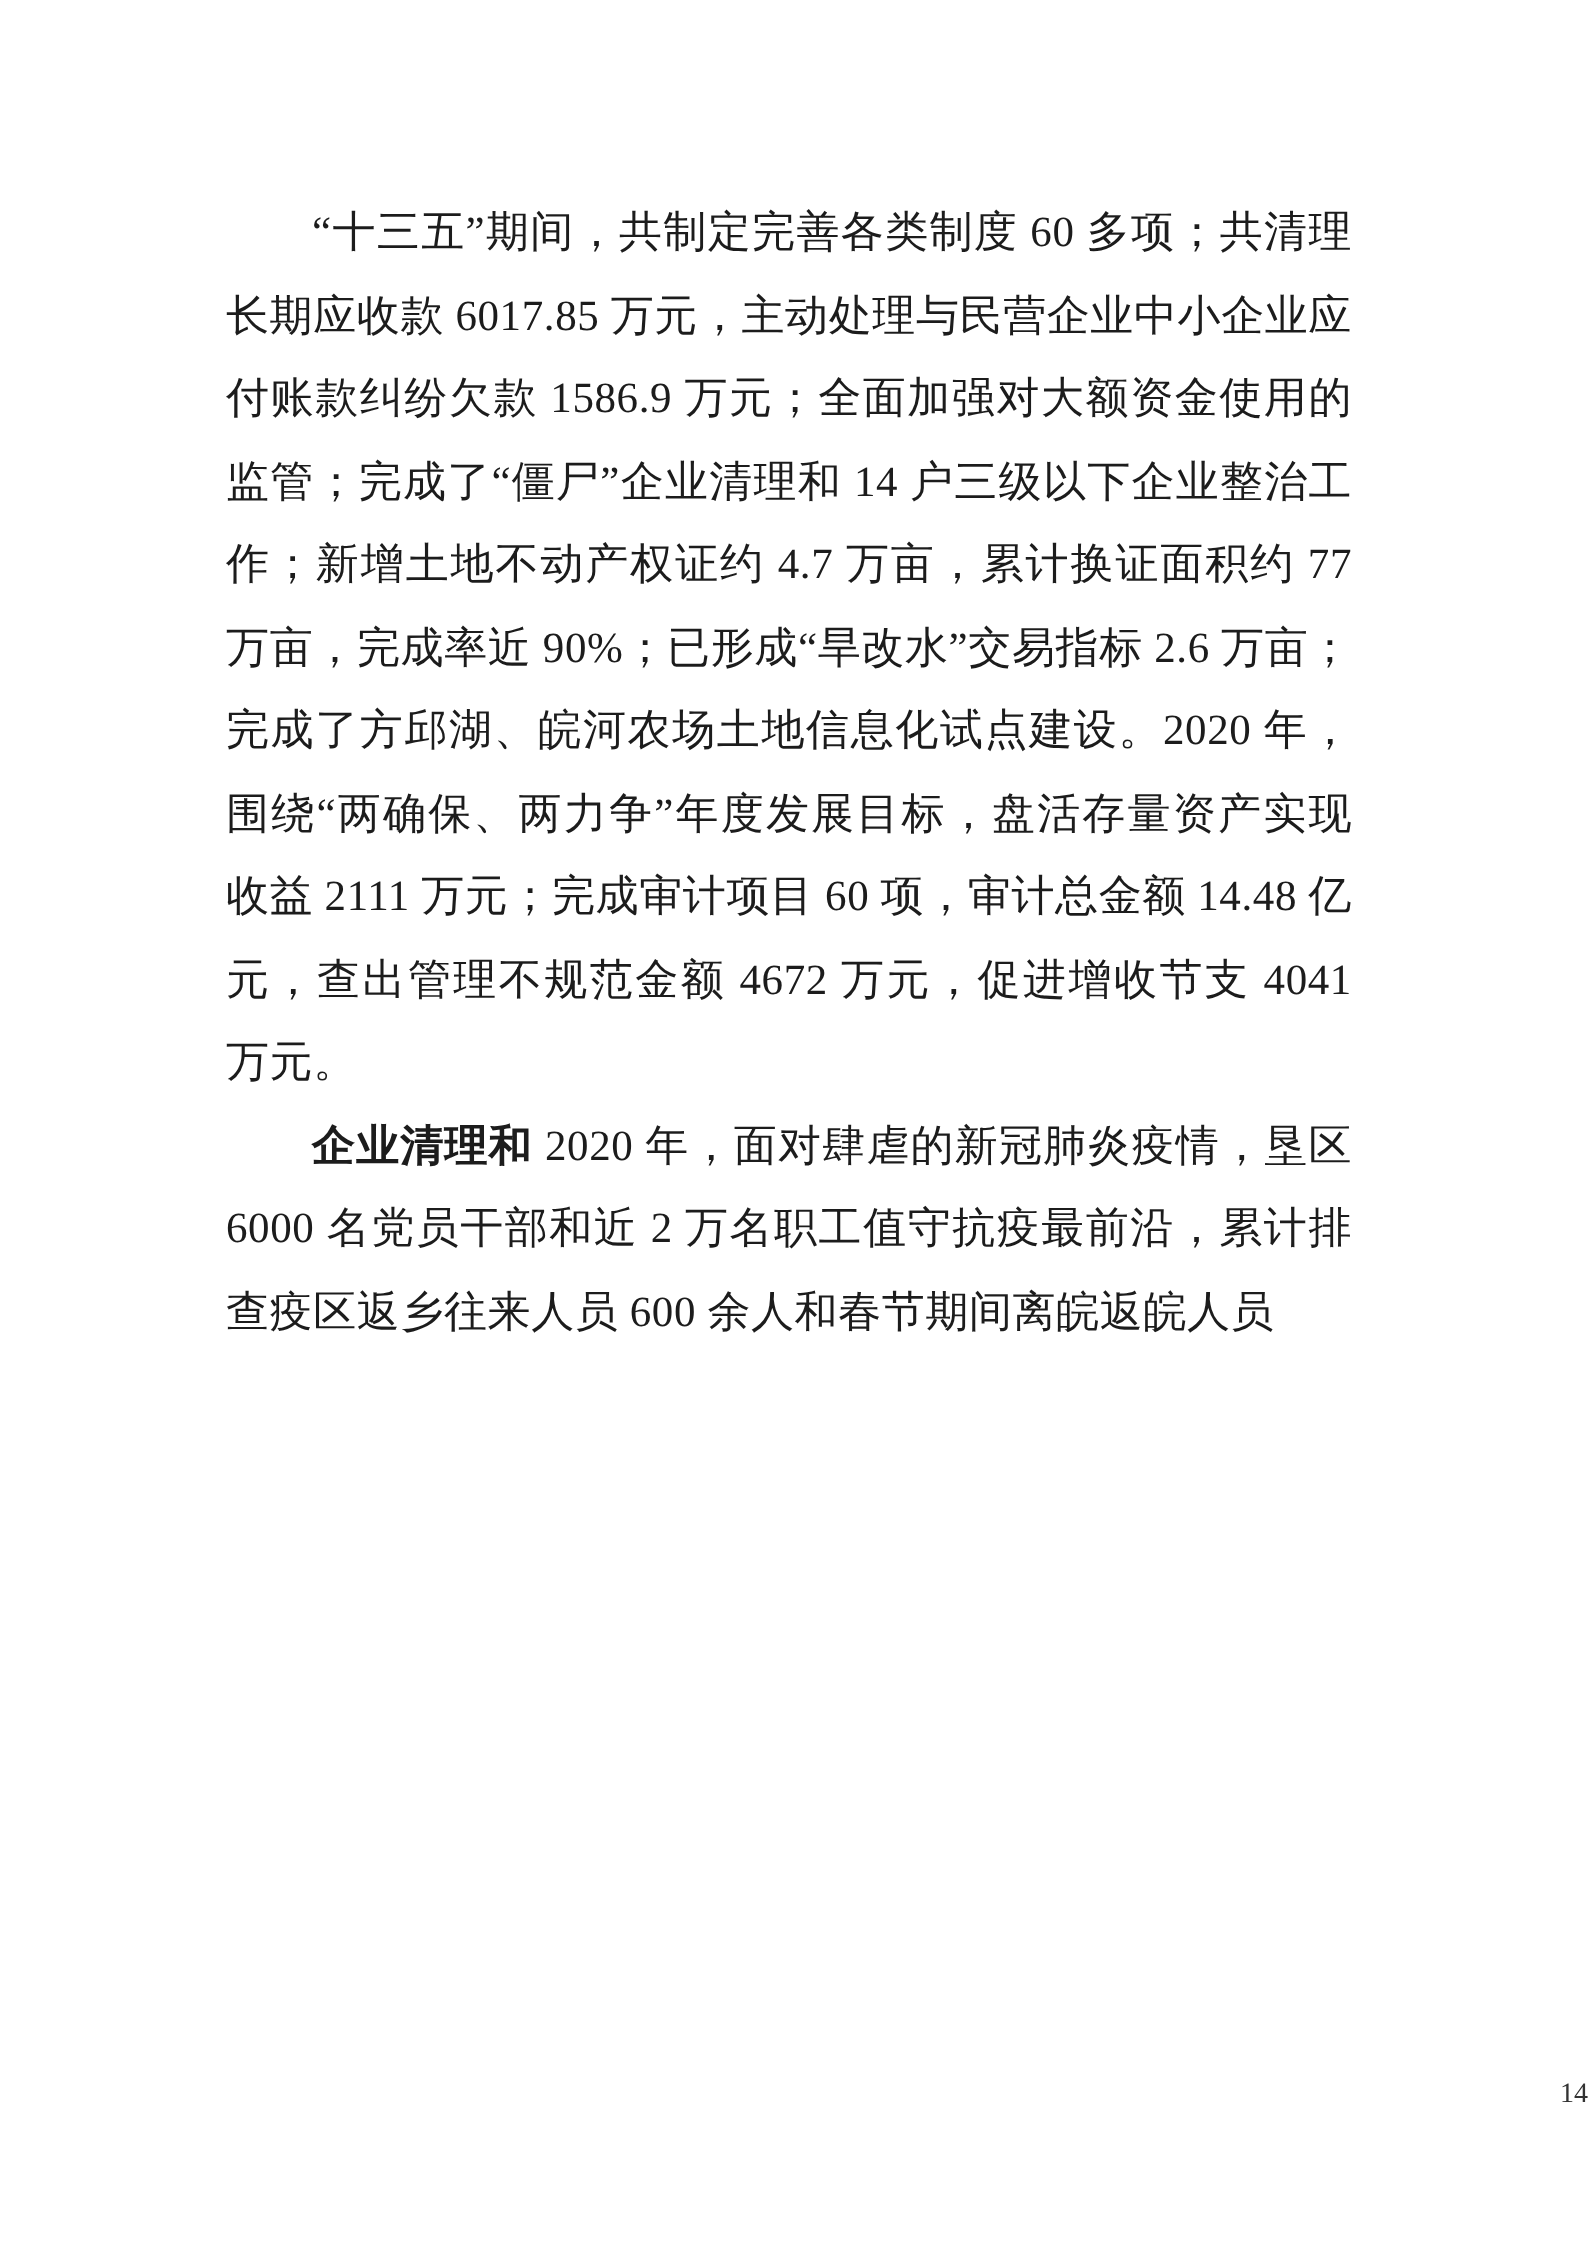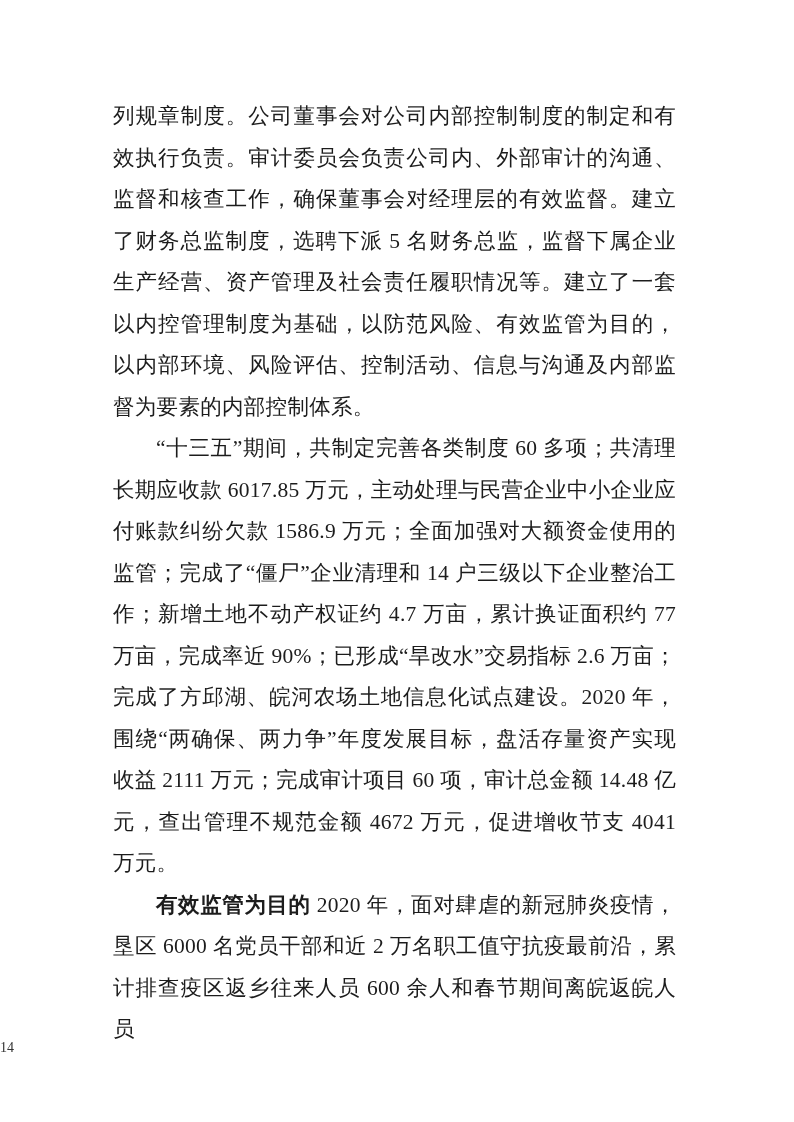--- a/index.html
+++ b/index.html
@@ -40,30 +40,29 @@
     }
     .bold-lead {
       font-weight: 700;
       font-family: "Liberation Sans", "DejaVu Sans", sans-serif;
     }
     .page-number {
       position: absolute;
       top: 1038px;
       left: 0;
       width: 100%;
-      text-align: left;
+      text-align: right;
       font-size: 14px;
       line-height: 20px;
       color: #333333;
       font-family: "Liberation Serif", "DejaVu Serif", serif;
     }
   </style>
 </head>
 <body>
 
 <div class="page">
   <div class="content">
-    <p class="para">列规章制度。公司董事会对公司内部控制制度的制定和有效执行负责。审计委员会负责公司内、外部审计的沟通、监督和核查工作，确保董事会对经理层的有效监督。建立了财务总监制度，选聘下派 5 名财务总监，监督下属企业生产经营、资产管理及社会责任履职情况等。建立了一套以内控管理制度为基础，以防范风险、有效监管为目的，以内部环境、风险评估、控制活动、信息与沟通及内部监督为要素的内部控制体系。</p>
     <p class="para indent">“十三五”期间，共制定完善各类制度 60 多项；共清理长期应收款 6017.85 万元，主动处理与民营企业中小企业应付账款纠纷欠款 1586.9 万元；全面加强对大额资金使用的监管；完成了“僵尸”企业清理和 14 户三级以下企业整治工作；新增土地不动产权证约 4.7 万亩，累计换证面积约 77 万亩，完成率近 90%；已形成“旱改水”交易指标 2.6 万亩；完成了方邱湖、皖河农场土地信息化试点建设。2020 年，围绕“两确保、两力争”年度发展目标，盘活存量资产实现收益 2111 万元；完成审计项目 60 项，审计总金额 14.48 亿元，查出管理不规范金额 4672 万元，促进增收节支 4041 万元。</p>
-    <p class="para indent"><span class="bold-lead">有效监管为目的</span><span> 2020 年，面对肆虐的新冠肺炎疫情，垦区 6000 名党员干部和近 2 万名职工值守抗疫最前沿，累计排查疫区返乡往来人员 600 余人和春节期间离皖返皖人员</span></p>
+    <p class="para indent"><span class="bold-lead">企业清理和</span><span> 2020 年，面对肆虐的新冠肺炎疫情，垦区 6000 名党员干部和近 2 万名职工值守抗疫最前沿，累计排查疫区返乡往来人员 600 余人和春节期间离皖返皖人员</span></p>
   </div>
   <div class="page-number">14</div>
 </div>
 
 </body></html>

